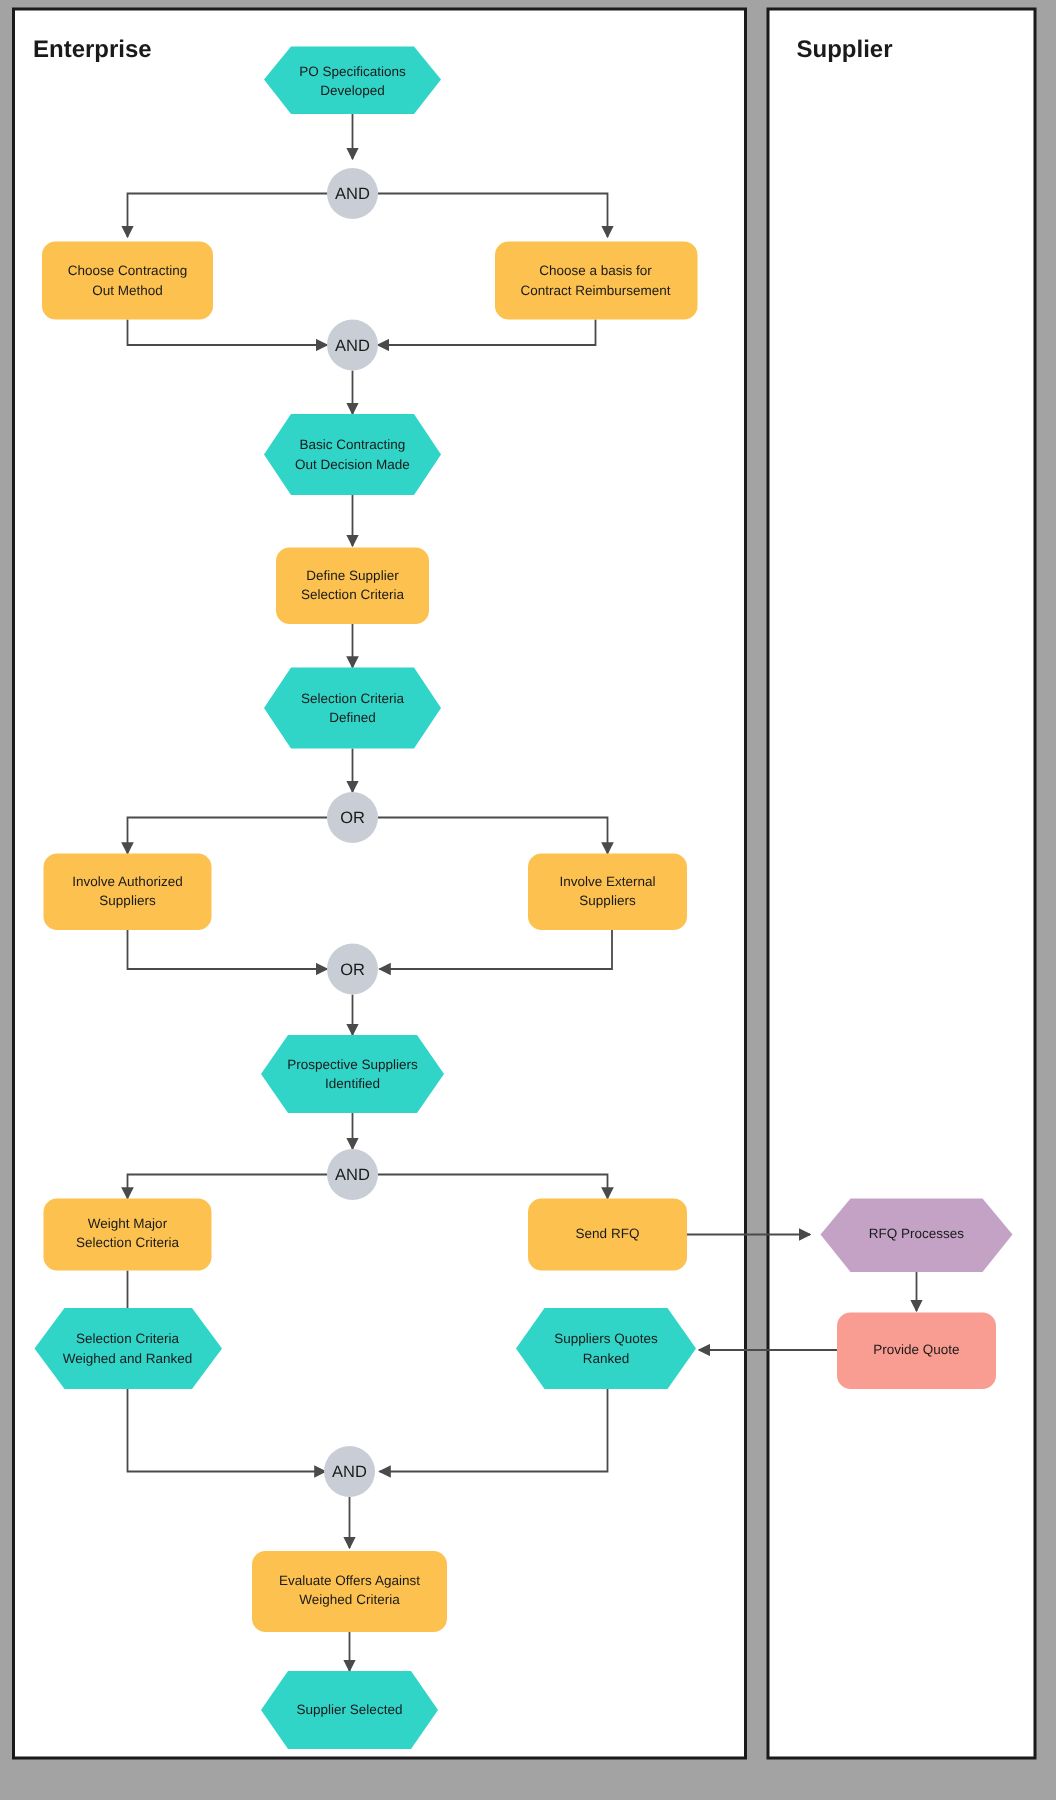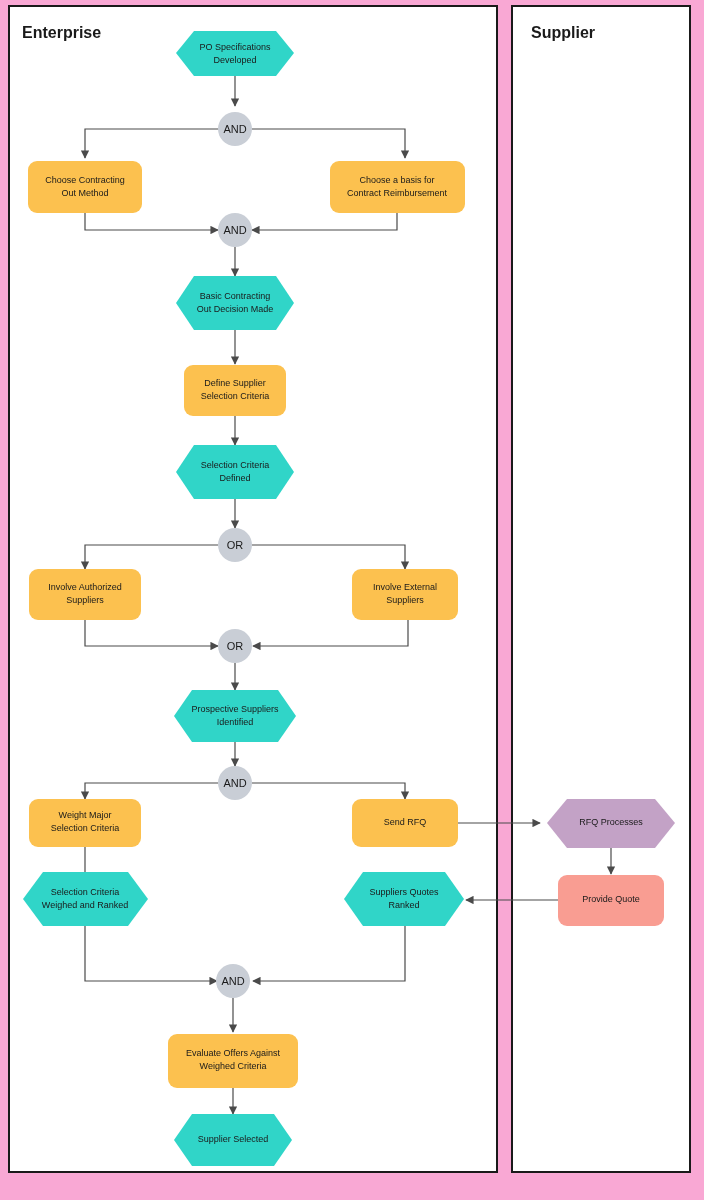--- a/index.html
+++ b/index.html
@@ -10,21 +10,21 @@
   body {
     width: 704px;
     height: 1200px;
     font-family: "Liberation Sans", sans-serif;
     overflow: hidden;
   }
   #diagram-root {
     position: relative;
     width: 704px;
     height: 1200px;
-    background: #f9a8d4;
+    background: #a3a3a3;
   }
   svg#flow {
     display: block;
     width: 704px;
     height: 1200px;
   }
   .lane-box {
     fill: #ffffff;
     stroke: #1a1a1a;
     stroke-width: 2;

